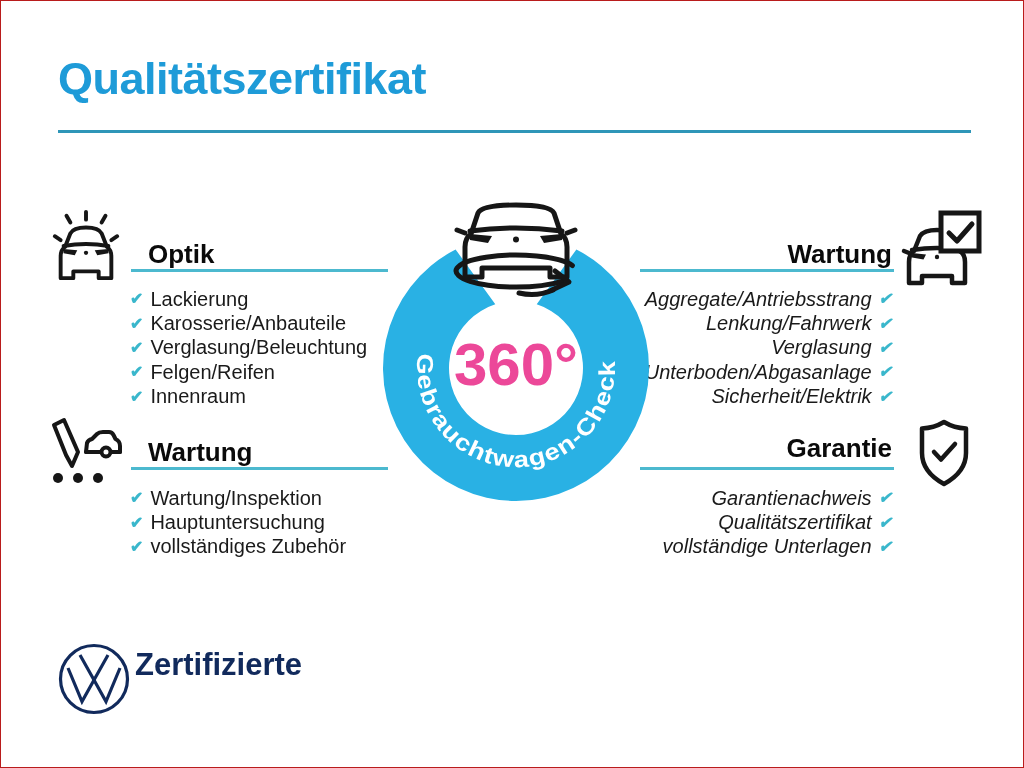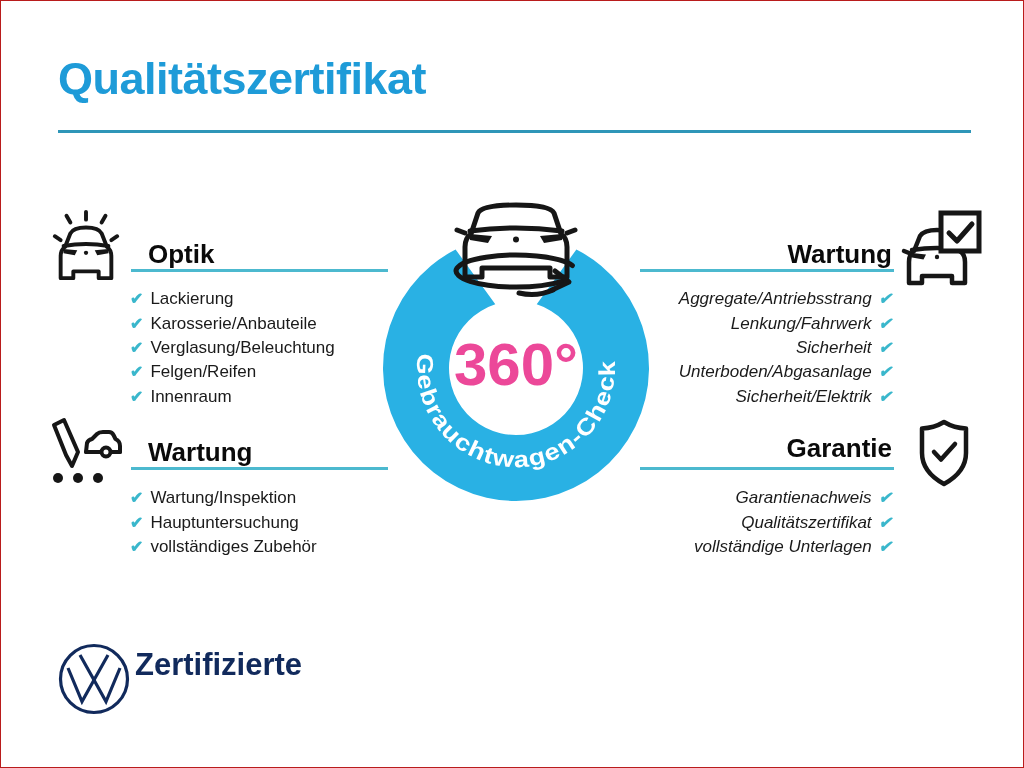--- a/index.html
+++ b/index.html
@@ -20,21 +20,21 @@
   .sec-head.l{left:131px;}
   .sec-head.r{right:131px;text-align:right;}
   .sec-rule{height:3px;background:#4cb9cf;}
   
   .list{display:flex;flex-direction:column;}
   .row{display:flex;align-items:center;height:24.4px;}
   .row.r{justify-content:flex-end;font-style:italic;}
   .chk{font-size:16px;font-weight:bold;color:#3ab7cc;line-height:1;}
   .row.l .chk{margin-right:7px;}
   .row.r .chk{margin-left:7px;}
-  .txt{font-size:17px;color:#1a1a1a;white-space:nowrap;}
+  .txt{font-size:20px;color:#1a1a1a;white-space:nowrap;}
   
   .badge-value{
     left:430px;top:332px;width:170px;text-align:center;
     font-size:60px;font-weight:bold;color:#ec4899;line-height:64px;
   }
   .ring-label-text{
     font-family:"Liberation Sans",sans-serif;
     font-size:23px;font-weight:bold;fill:#ffffff;letter-spacing:1px;
   }
   
@@ -139,21 +139,21 @@
   <div class="abs list" style="right:131px;top:286px;width:300px">
     <div class="row r">
         <span class="txt">Aggregate/Antriebsstrang</span>
         <span class="chk">✔</span>
       </div>
     <div class="row r">
         <span class="txt">Lenkung/Fahrwerk</span>
         <span class="chk">✔</span>
       </div>
     <div class="row r">
-        <span class="txt">Sicherheit</span>
+        <span class="txt">Verglasung</span>
         <span class="chk">✔</span>
       </div>
     <div class="row r">
         <span class="txt">Unterboden/Abgasanlage</span>
         <span class="chk">✔</span>
       </div>
     <div class="row r">
         <span class="txt">Sicherheit/Elektrik</span>
         <span class="chk">✔</span>
       </div>

